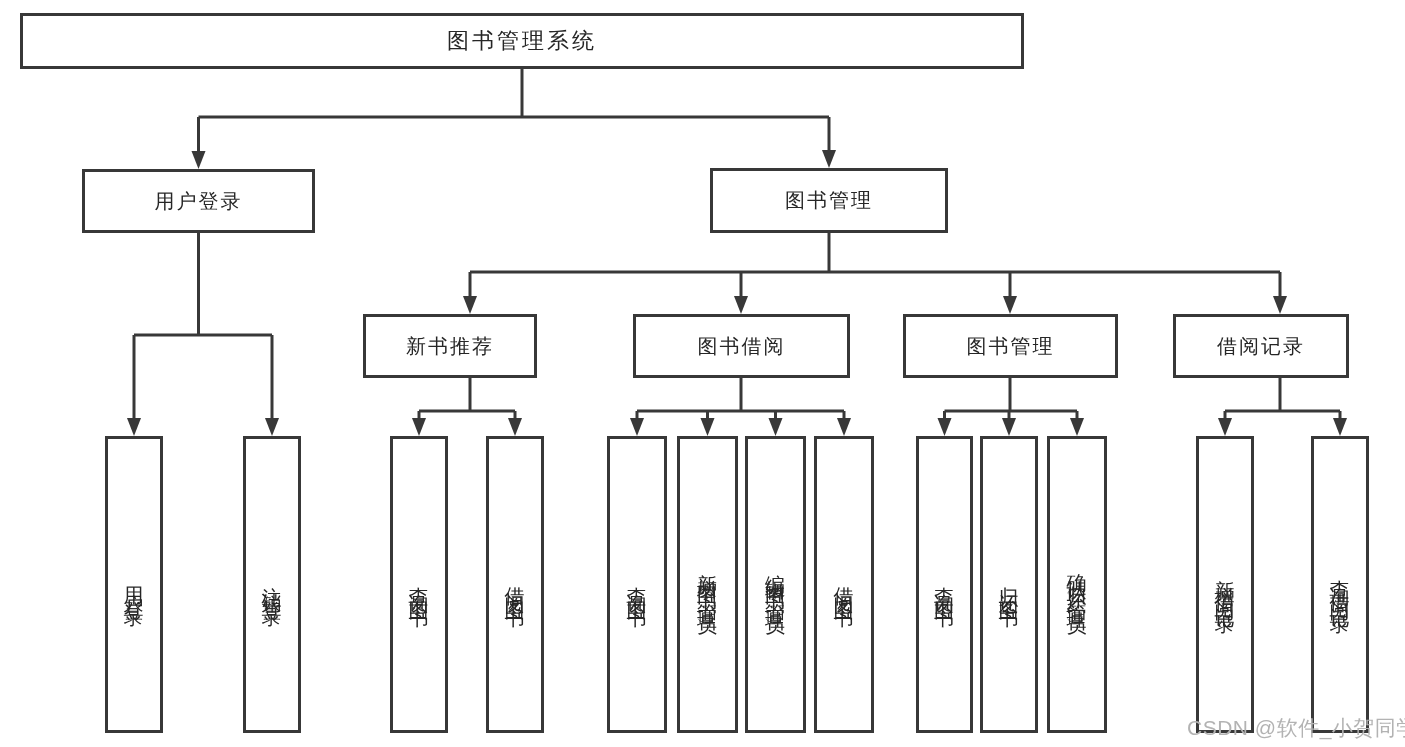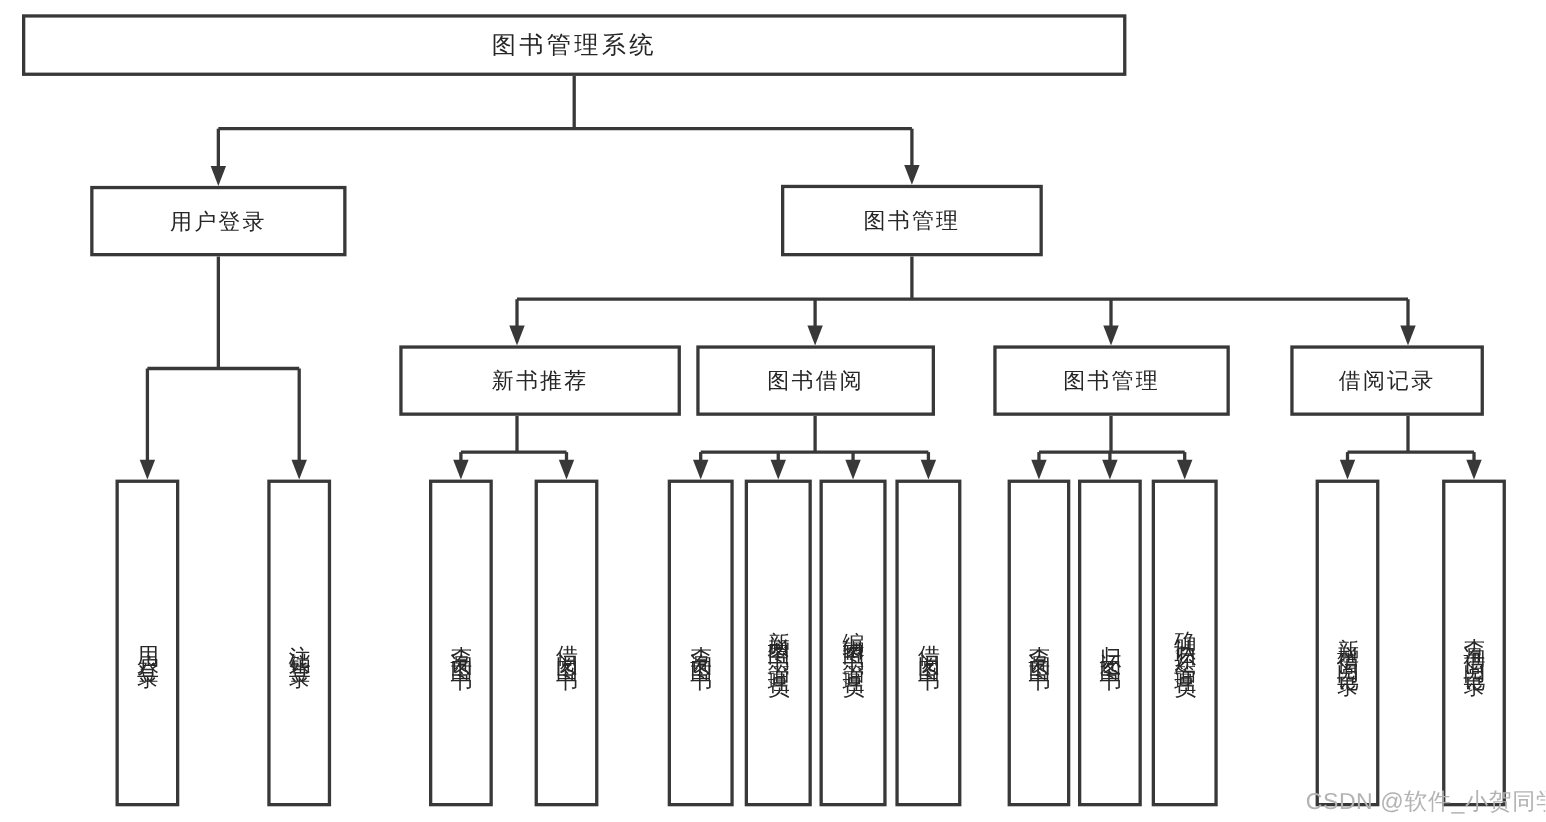--- a/index.html
+++ b/index.html
@@ -137,21 +137,21 @@
     <span>图书管理系统</span>
   </div>
 
   <div class="node hnode" style="left:82px; top:169px; width:233px; height:64px;">
     <span>用户登录</span>
   </div>
   <div class="node hnode" style="left:710px; top:168px; width:238px; height:65px;justify-content:center;">
     <span>图书管理</span>
   </div>
 
-  <div class="node hnode" style="left:363px; top:314px; width:256px; height:64px;">
+  <div class="node hnode" style="left:363px; top:314px; width:174px; height:64px;">
     <span>新书推荐</span>
   </div>
   <div class="node hnode" style="left:633px; top:314px; width:217px; height:64px;">
     <span>图书借阅</span>
   </div>
   <div class="node hnode" style="left:903px; top:314px; width:215px; height:64px;">
     <span>图书管理</span>
   </div>
   <div class="node hnode" style="left:1173px; top:314px; width:176px; height:64px;">
     <span>借阅记录</span>

